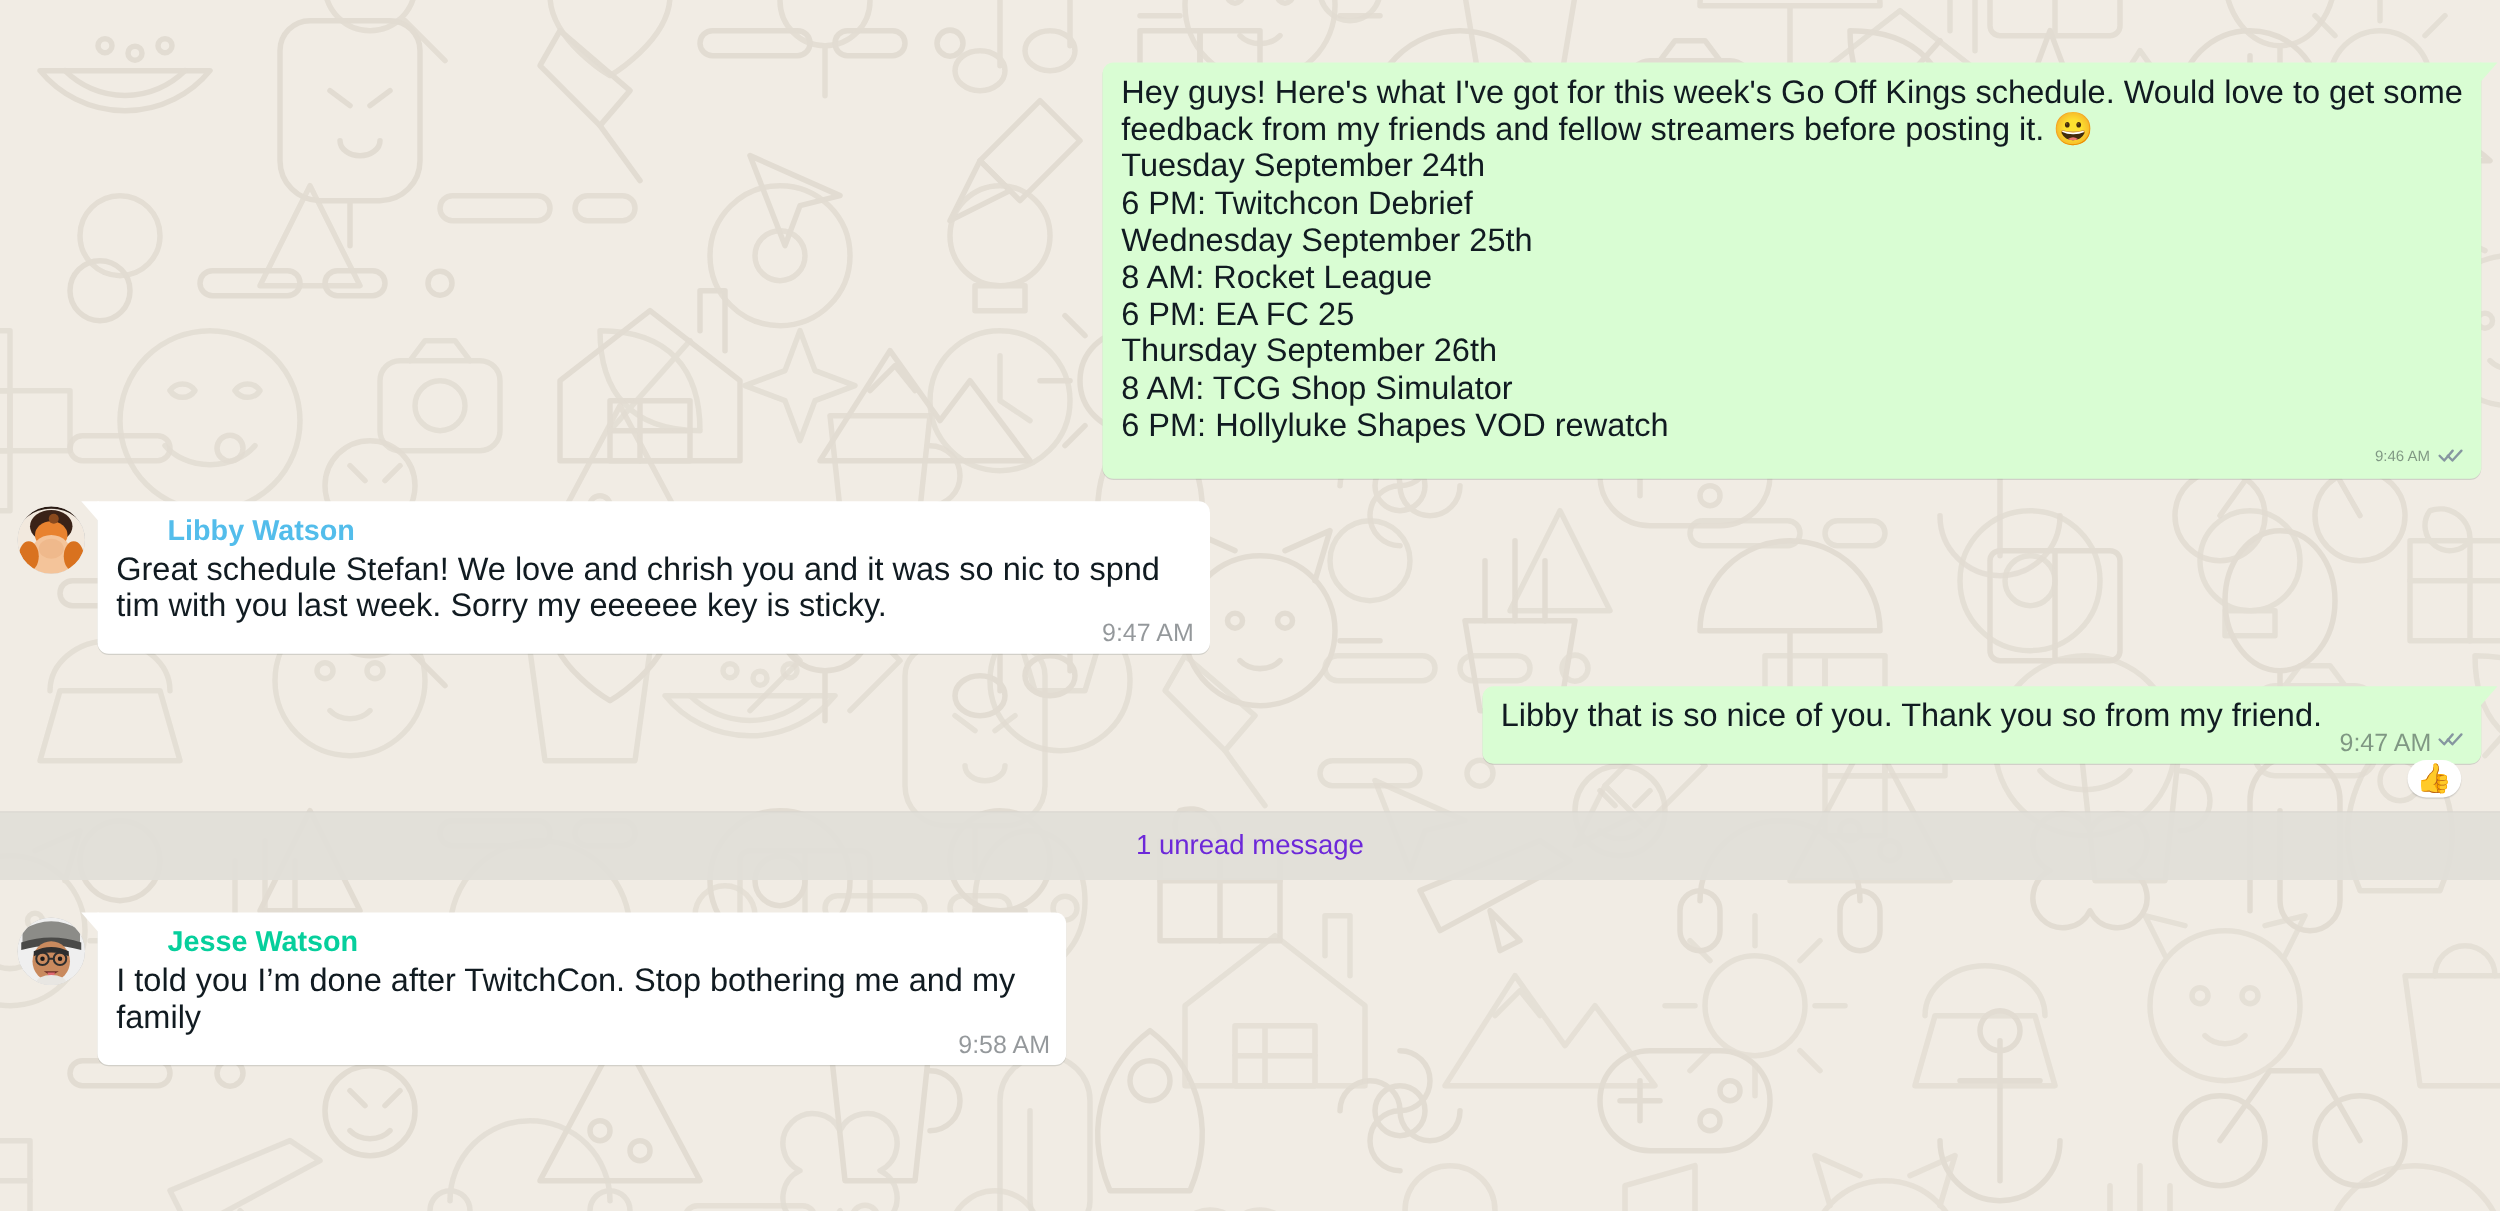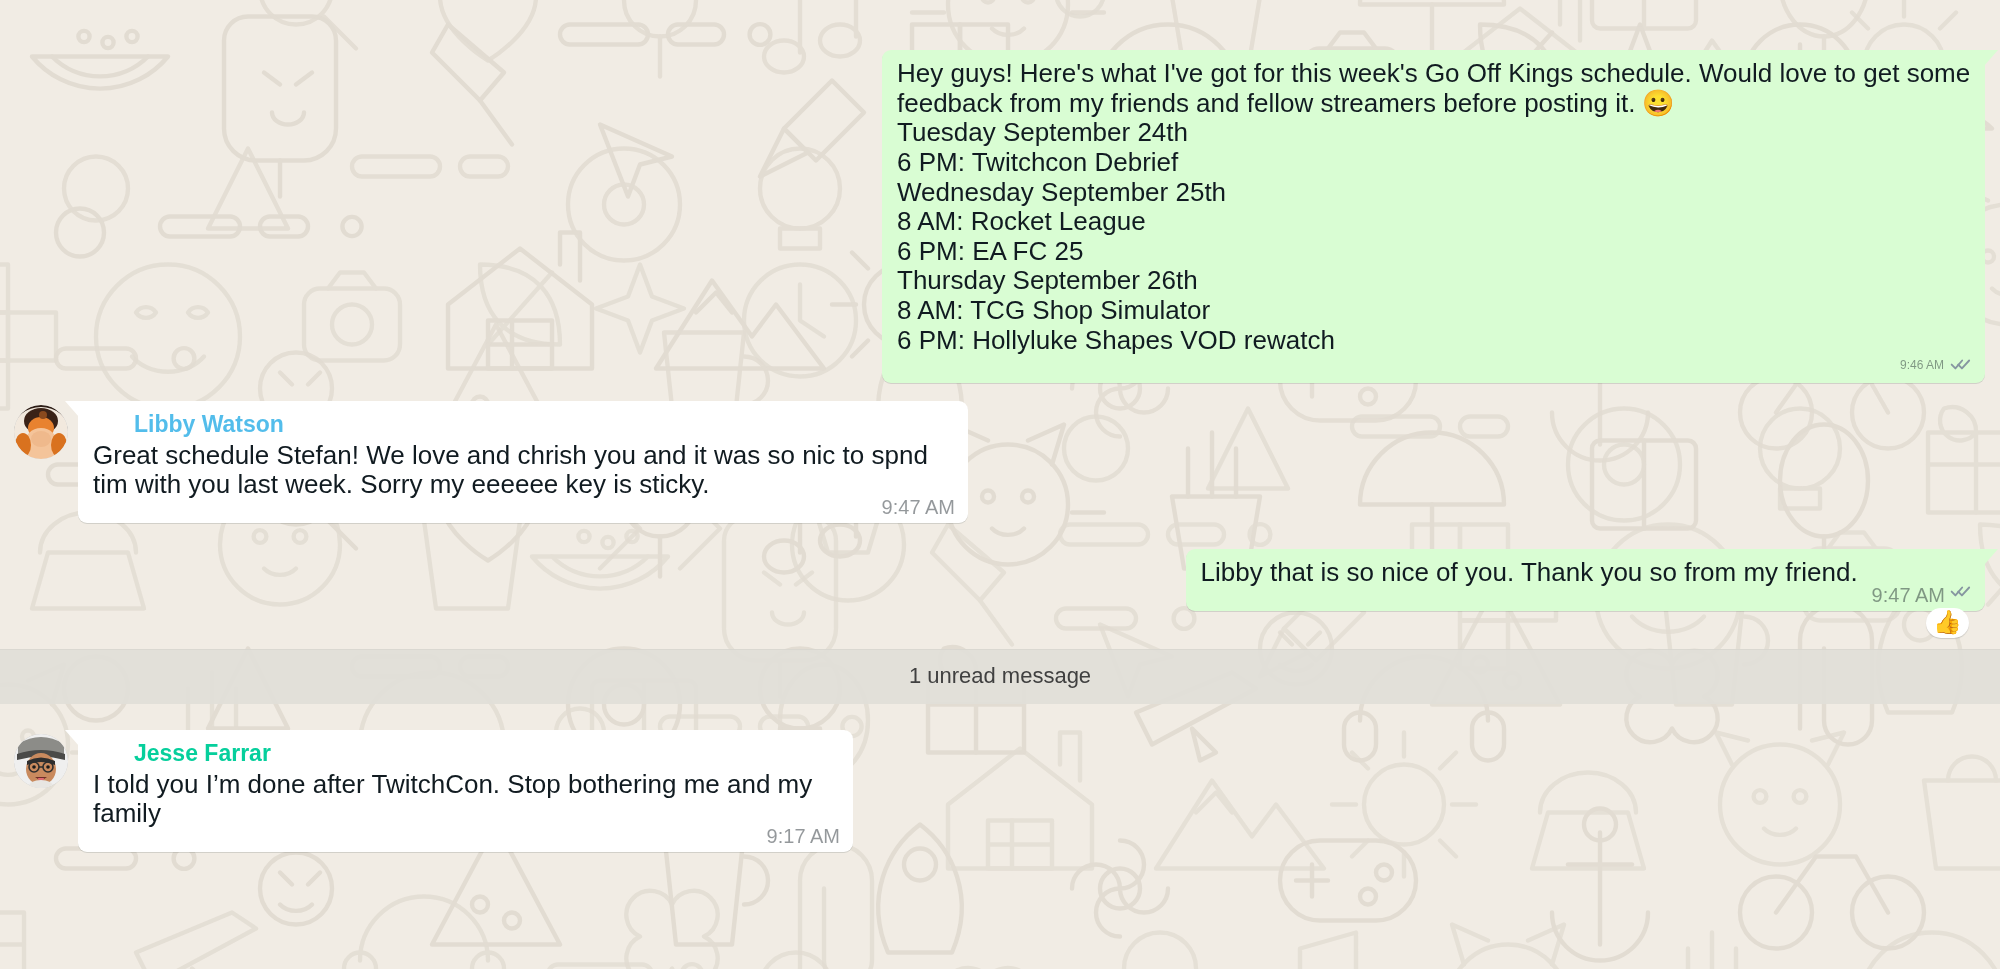--- a/index.html
+++ b/index.html
@@ -145,21 +145,21 @@
     min-width: 34px;
     justify-content: center;
   }
 
   
   .unread-divider {
     width: 100%;
     background: rgba(225,222,216,.92);
     text-align: center;
     font-size: 22px;
-    color: #404040;
+    color: #6d28d9;
     padding: 14px 0 15px 0;
     box-shadow: 0 1px 0 rgba(0,0,0,.035) inset;
   }
 
   .spacer-12 { height: 12px; }
   .spacer-18 { height: 18px; }
   .spacer-26 { height: 26px; }
 </style>
 </head>
 <body>
@@ -457,21 +457,21 @@
           <path d="M25 33 h4" stroke="#2E2E2E" stroke-width="1.6"></path>
           <circle cx="20" cy="33" r="1.8" fill="#1A1A1A"></circle>
           <circle cx="34" cy="33" r="1.8" fill="#1A1A1A"></circle>
           <path d="M21 43 q6 5 12 0 z" fill="#6E2F28"></path>
           <path d="M24 44 q3 14 6 0 z" fill="#E06A72"></path>
           <ellipse cx="27" cy="52" rx="12" ry="6" fill="#E8E6E2"></ellipse>
         </g>
       </svg>
     </div>
     <div class="bubble white" style="max-width:775px;">
-      <div class="sender" style="color:#06CF9C;">Jesse Farrar</div>
+      <div class="sender" style="color:#06CF9C;">Jesse Watson</div>
       <span class="msg-text">I told you I’m done after TwitchCon. Stop bothering me and my family</span>
       <span class="meta">
-        <span>9:17 AM</span>
+        <span>9:58 AM</span>
       </span>
     </div>
   </div>
 
 </div>
 
 </body></html>

